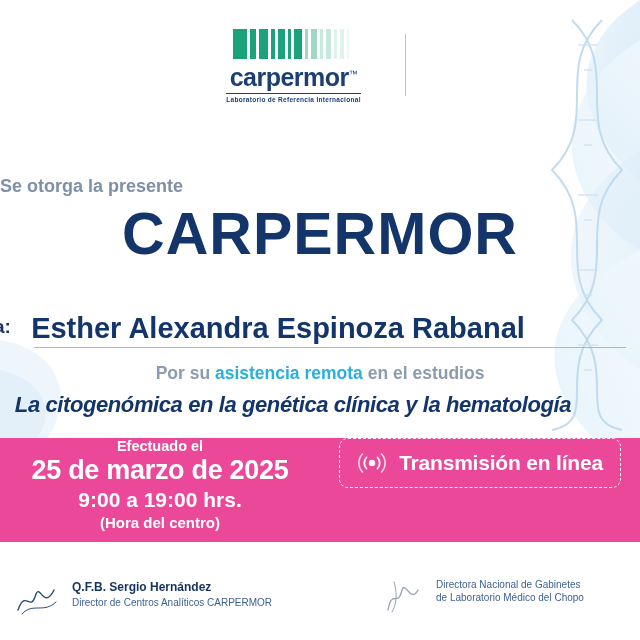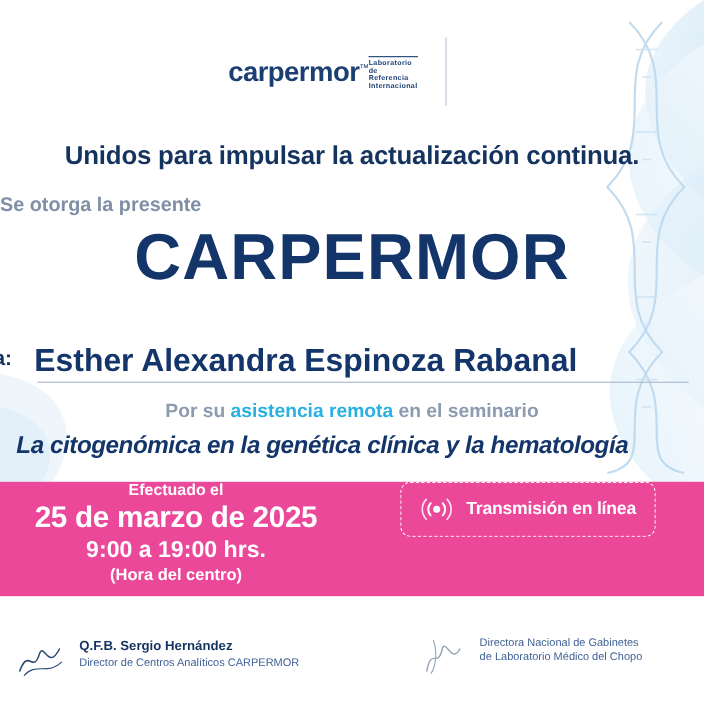--- a/index.html
+++ b/index.html
@@ -46,21 +46,21 @@
     top: 22px;
     left: 0;
     width: 640px;
     height: 85px;
     display: flex;
     align-items: center;
     justify-content: center;
   }
   .logo-block {
     display: flex;
-    flex-direction: row;
+    flex-direction: column;
     align-items: center;
     justify-content: center;
   }
   .logo-carpermor {
     width: 170px;
   }
   .logo-sep {
     width: 1px;
     height: 62px;
     background: #b9c4d3;
@@ -251,21 +251,21 @@
   .stream-box {
     border: 1.6px dashed #ffffff;
     border-radius: 9px;
     padding: 11px 17px;
     display: flex;
     align-items: center;
     gap: 12px;
     color: #ffffff;
   }
   .stream-label {
-    font-size: 16px;
+    font-size: 21px;
     font-weight: bold;
     letter-spacing: -0.2px;
   }
 
   
   .sig-area {
     position: absolute;
     top: 570px;
     left: 0;
     width: 640px;
@@ -361,32 +361,31 @@
       </svg>
       <div class="carpermor-word"><span>carpermor</span><span class="reg">™</span></div>
       <div class="carpermor-sub">Laboratorio de Referencia Internacional</div>
     </div>
 
     <div class="logo-sep"></div>
 
 
   </div>
 
-  <div class="headline">Unidos para impulsar la actualización continua.</div>
 
   <div class="otorga">Se otorga la presente</div>
 
   <div class="constancia">CARPERMOR</div>
 
   <div class="a-label">a:</div>
   <div class="recipient">Esther Alexandra Espinoza Rabanal</div>
   <div class="recipient-rule"></div>
 
   <div class="por-su">
-    <span>Por su </span><span class="accent">asistencia remota</span><span> en el seminario</span>
+    <span>Por su </span><span class="accent">asistencia remota</span><span> en el estudios</span>
   </div>
 
   <div class="seminar-title">La citogenómica en la genética clínica y la hematología</div>
 
   <div class="band">
     <div class="band-left">
       <div class="band-efectuado">Efectuado el</div>
       <div class="band-date">25 de marzo de 2025</div>
       <div class="band-time">9:00 a 19:00 hrs.</div>
       <div class="band-hora">(Hora del centro)</div>

